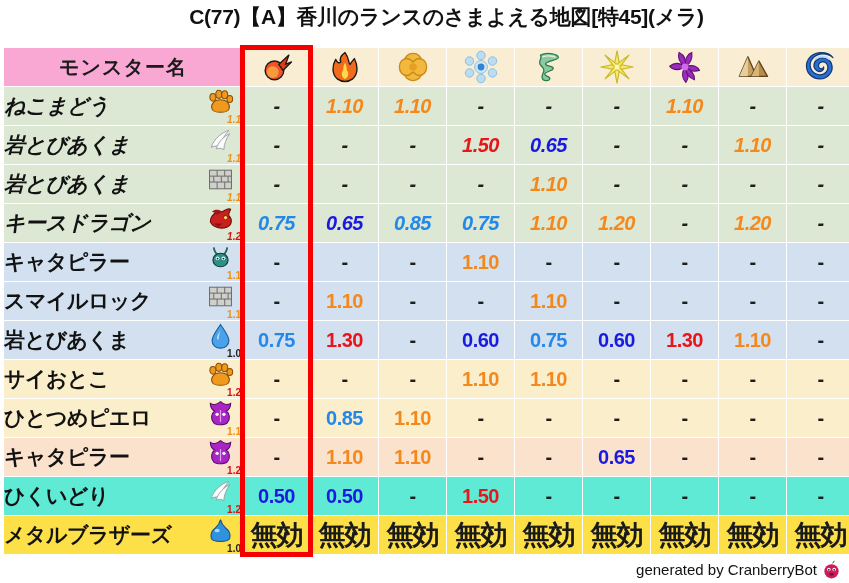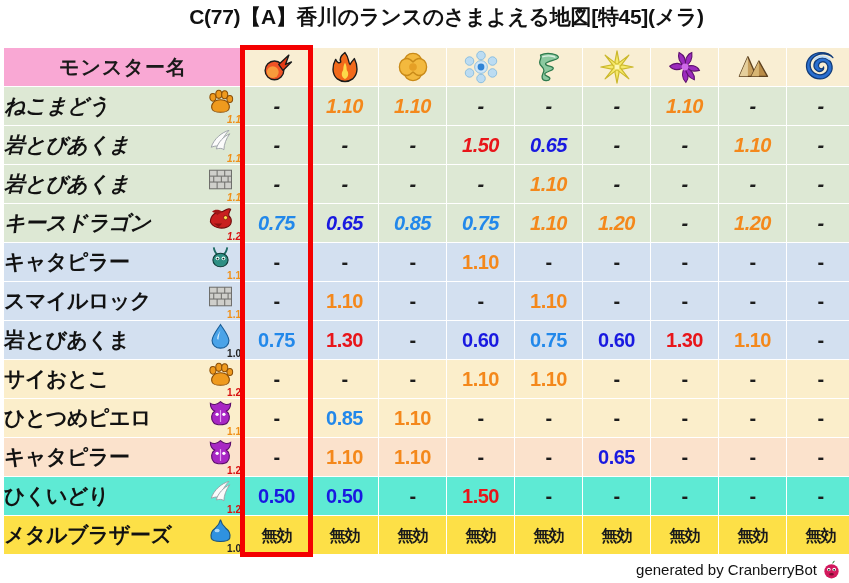--- a/index.html
+++ b/index.html
@@ -106,21 +106,21 @@
     text-align: center;
     font-size: 21px;
     font-weight: bold;
     letter-spacing: -0.5px;
   }
   .v-dash   { color: #1d1d1d; font-size: 20px; }
   .v-orange { color: #f4881b; }
   .v-red    { color: #e8151a; }
   .v-blue   { color: #2288ea; }
   .v-navy   { color: #1919e0; }
-  .v-null   { color: #1a1a1a; font-size: 16px; letter-spacing: -1px;}
+  .v-null   { color: #1a1a1a; font-size: 27px; letter-spacing: -1px;}
 
   
   .rt-green  td { background: #dde8d4; font-style: italic; }
   .rt-blue   td { background: #d3e0f0; }
   .rt-cream  td { background: #fbeecb; }
   .rt-peach  td { background: #fbe2cc; }
   .rt-pink   td { background: #5eead4; }
   .rt-gray   td { background: #fde047; }
 
   

